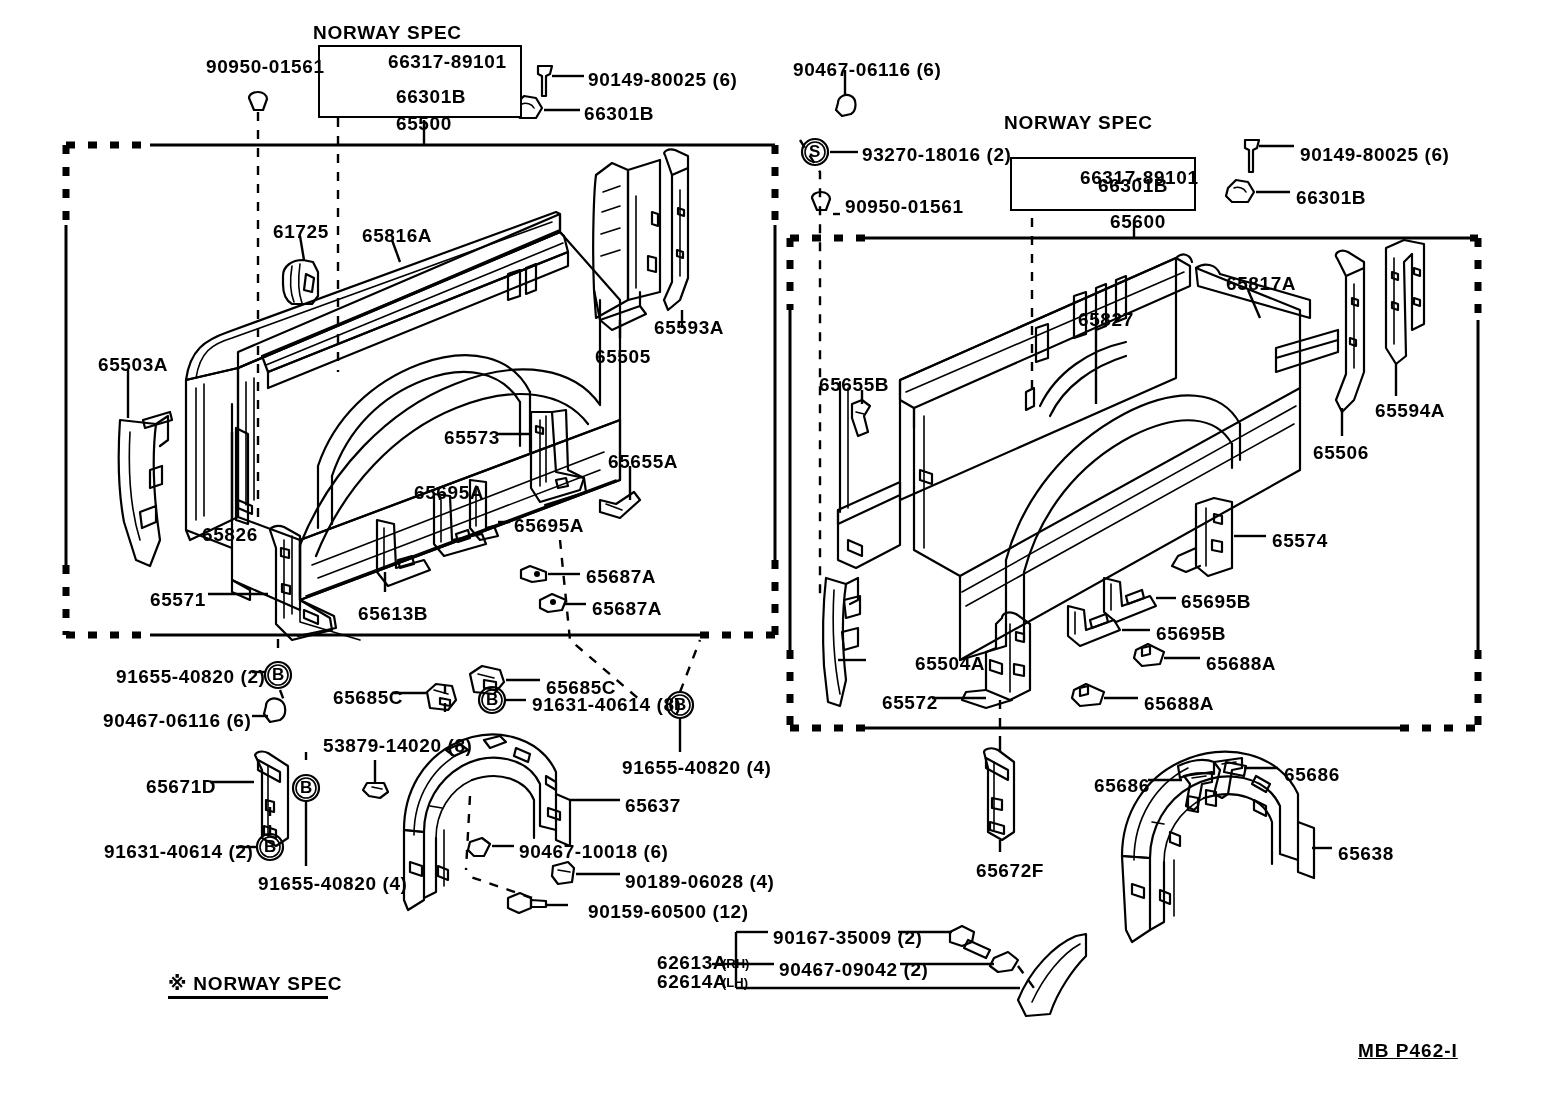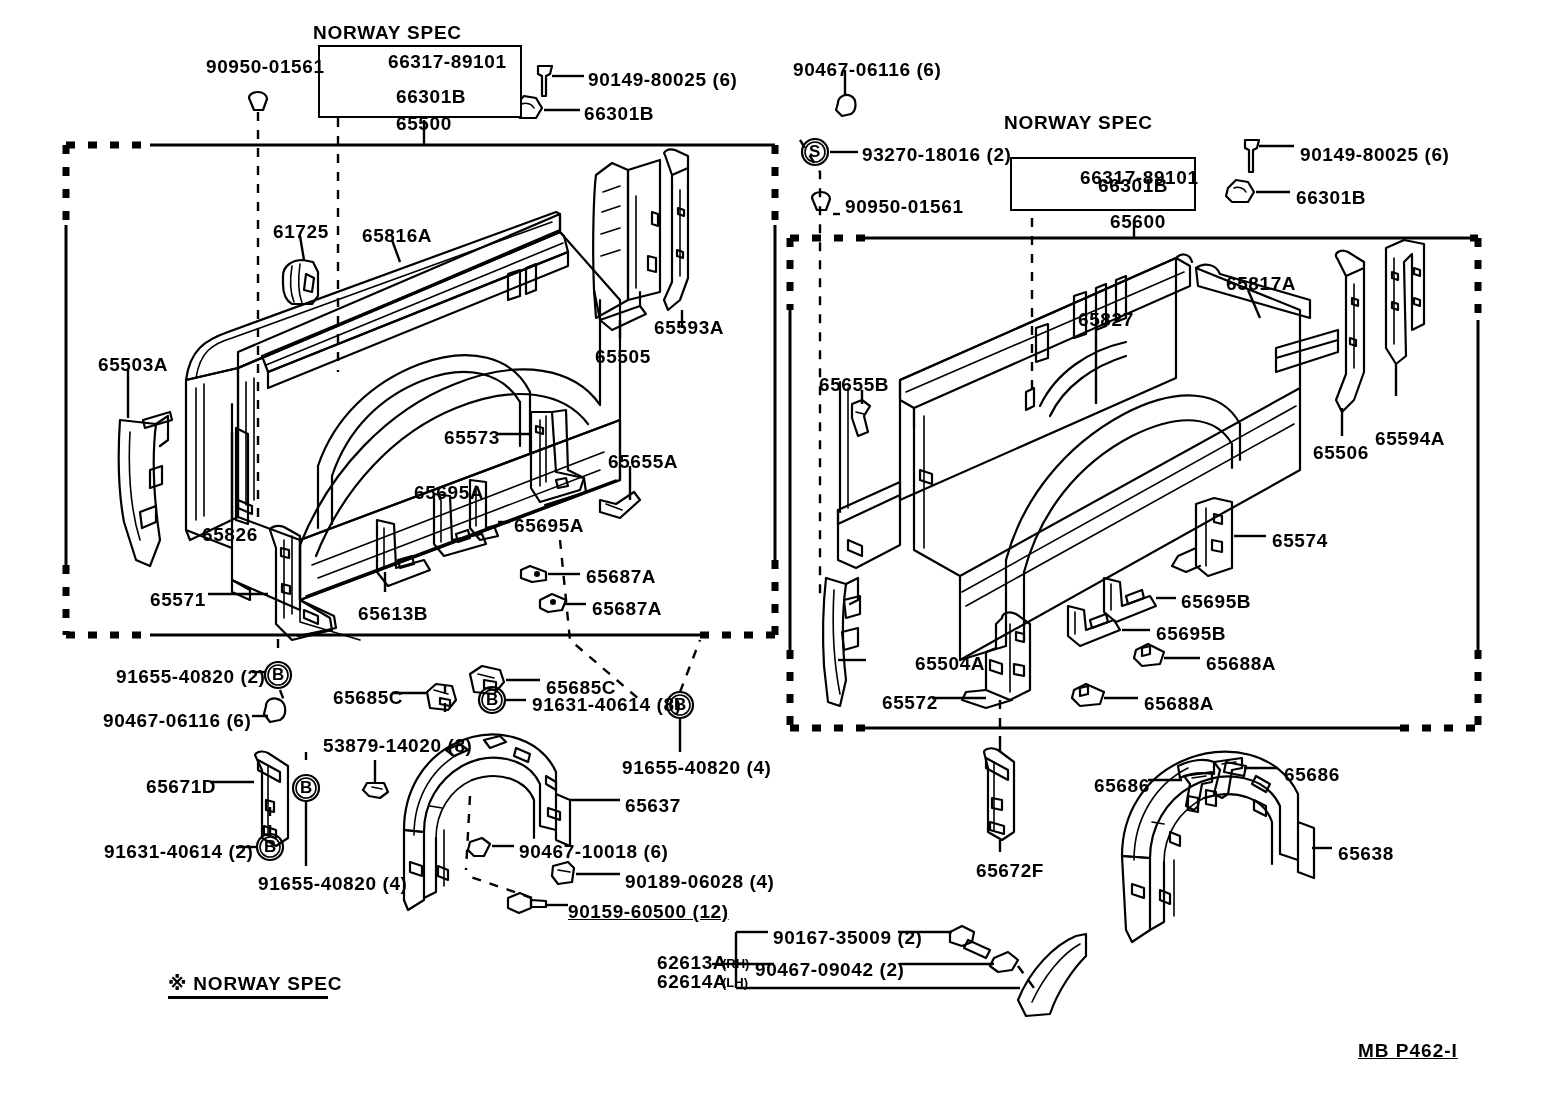--- a/index.html
+++ b/index.html
@@ -621,39 +621,39 @@
       <div class="lbl" style="left: 546px; top: 678px;">65685C</div>
       <div class="lbl" style="left: 532px; top: 695px;">91631-40614 (8)</div>
       <div class="lbl" style="left: 323px; top: 736px;">53879-14020 (8)</div>
       <div class="lbl" style="left: 622px; top: 758px;">91655-40820 (4)</div>
       <div class="lbl" style="left: 146px; top: 777px;">65671D</div>
       <div class="lbl" style="left: 625px; top: 796px;">65637</div>
       <div class="lbl" style="left: 104px; top: 842px;">91631-40614 (2)</div>
       <div class="lbl" style="left: 258px; top: 874px;">91655-40820 (4)</div>
       <div class="lbl" style="left: 519px; top: 842px;">90467-10018 (6)</div>
       <div class="lbl" style="left: 625px; top: 872px;">90189-06028 (4)</div>
-      <div class="lbl" style="left: 568px; top: 902px; text-decoration: underline;">90159-60500 (12)</div>
+      <div class="lbl" style="left: 588px; top: 902px;">90159-60500 (12)</div>
       <div class="lbl" style="left: 819px; top: 375px;">65655B</div>
       <div class="lbl" style="left: 1078px; top: 310px;">65827</div>
       <div class="lbl" style="left: 1226px; top: 274px;">65817A</div>
-      <div class="lbl" style="left: 1375px; top: 401px; margin-top: 28px;">65594A</div>
+      <div class="lbl" style="left: 1375px; top: 401px;">65594A</div>
       <div class="lbl" style="left: 1313px; top: 443px;">65506</div>
       <div class="lbl" style="left: 1272px; top: 531px;">65574</div>
       <div class="lbl" style="left: 1181px; top: 592px;">65695B</div>
       <div class="lbl" style="left: 1156px; top: 624px;">65695B</div>
       <div class="lbl" style="left: 1206px; top: 654px;">65688A</div>
       <div class="lbl" style="left: 1144px; top: 694px;">65688A</div>
       <div class="lbl" style="left: 871px; top: 654px; margin-left: 44px;">65504A</div>
       <div class="lbl" style="left: 882px; top: 693px;">65572</div>
       <div class="lbl" style="left: 976px; top: 861px;">65672F</div>
       <div class="lbl" style="left: 1094px; top: 776px;">65686</div>
       <div class="lbl" style="left: 1284px; top: 765px;">65686</div>
       <div class="lbl" style="left: 1338px; top: 844px;">65638</div>
       <div class="lbl" style="left: 773px; top: 928px;">90167-35009 (2)</div>
-      <div class="lbl" style="left: 755px; top: 960px;">90467-09042 (2)</div>
+      <div class="lbl" style="left: 779px; top: 960px;">90467-09042 (2)</div>
       <div class="lbl" style="left: 657px; top: 953px;">62613A</div>
       <div class="lbl" style="left: 657px; top: 972px;">62614A</div>
       <div class="lbl sm" style="left: 722px; top: 957px;">(RH)</div>
       <div class="lbl sm" style="left: 722px; top: 976px;">(LH)</div>
       <div class="lbl" style="left: 272px; top: 666px; font-size: 17px;">B</div>
       <div class="lbl" style="left: 486px; top: 691px; font-size: 17px;">B</div>
       <div class="lbl" style="left: 674px; top: 696px; font-size: 17px;">B</div>
       <div class="lbl" style="left: 300px; top: 779px; font-size: 17px;">B</div>
       <div class="lbl" style="left: 264px; top: 838px; font-size: 17px;">B</div>
       <div class="lbl" style="left: 809px; top: 143px; font-size: 17px;">S</div>

